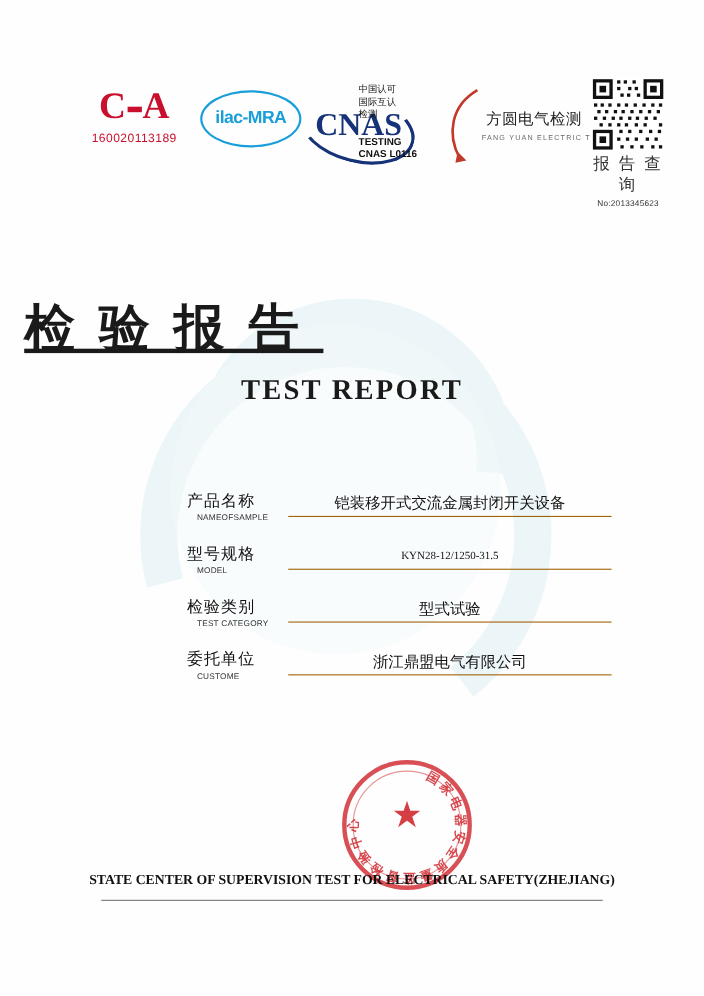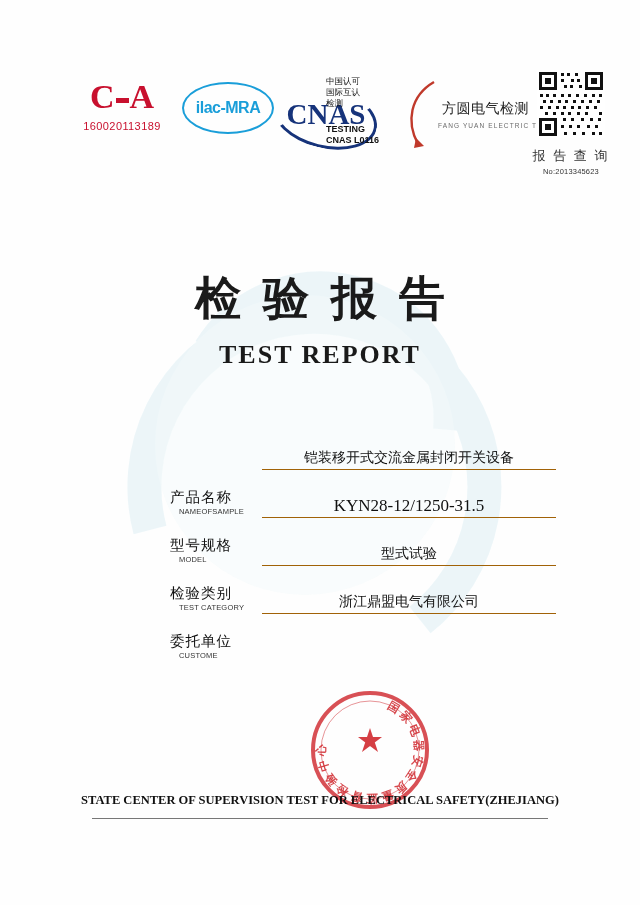--- a/index.html
+++ b/index.html
@@ -173,45 +173,46 @@
   .qr { left: 531px; top: 6px; width: 80px; }
   .qr-box {
     width: 68px;
     height: 68px;
     margin: 0 auto;
     position: relative;
     background: #fff;
   }
   .qr-cap {
     font-family: "Liberation Sans", sans-serif;
-    font-size: 13px;
+    font-size: 15px;
     color: #333;
-    margin-top: 9px;
+    margin-top: 2px;
     letter-spacing: 2px;
   }
   .qr-no {
     font-family: "Liberation Sans", sans-serif;
     font-size: 7.5px;
     color: #333;
     margin-top: 2px;
     letter-spacing: 0.2px;
   }
 
   
   .title-cn {
     position: absolute;
     left: 0; right: 0;
     top: 268px;
-    text-align: center;
+    text-align: left;
     font-family: "Liberation Serif", serif;
     font-weight: bold;
     font-size: 46px;
     letter-spacing: 22px;
     text-indent: 22px;
     color: #1a1a1a;
+    text-decoration: underline;
   }
   .title-en {
     position: absolute;
     left: 0; right: 0;
     top: 340px;
     text-align: center;
     font-family: "Liberation Serif", serif;
     font-weight: bold;
     font-size: 26px;
     letter-spacing: 2px;
@@ -227,21 +228,20 @@
   }
   .field {
     position: relative;
     height: 48px;
   }
   .field-labels {
     position: absolute;
     left: 0;
     top: 0;
     width: 92px;
-    margin-top: 41px;
   }
   .lab-cn {
     font-family: "Liberation Sans", sans-serif;
     font-size: 14.5px;
     color: #111;
     letter-spacing: 1px;
     line-height: 17px;
     white-space: nowrap;
   }
   .lab-en {
@@ -263,21 +263,21 @@
     border-bottom: 1px solid #a16207;
     text-align: center;
     font-family: "Liberation Sans", sans-serif;
     font-size: 14px;
     color: #111;
     line-height: 19px;
     white-space: nowrap;
   }
   .field-value.serif {
     font-family: "Liberation Serif", serif;
-    font-size: 17px;
+    font-size: 10px;
   }
 
   
   .seal {
     position: absolute;
     left: 308px;
     top: 688px;
     width: 124px;
     height: 124px;
     pointer-events: none;

